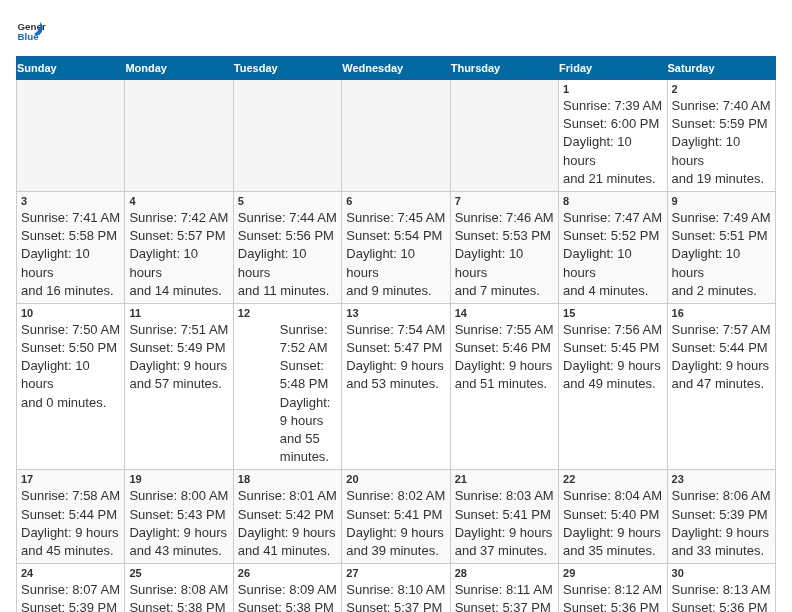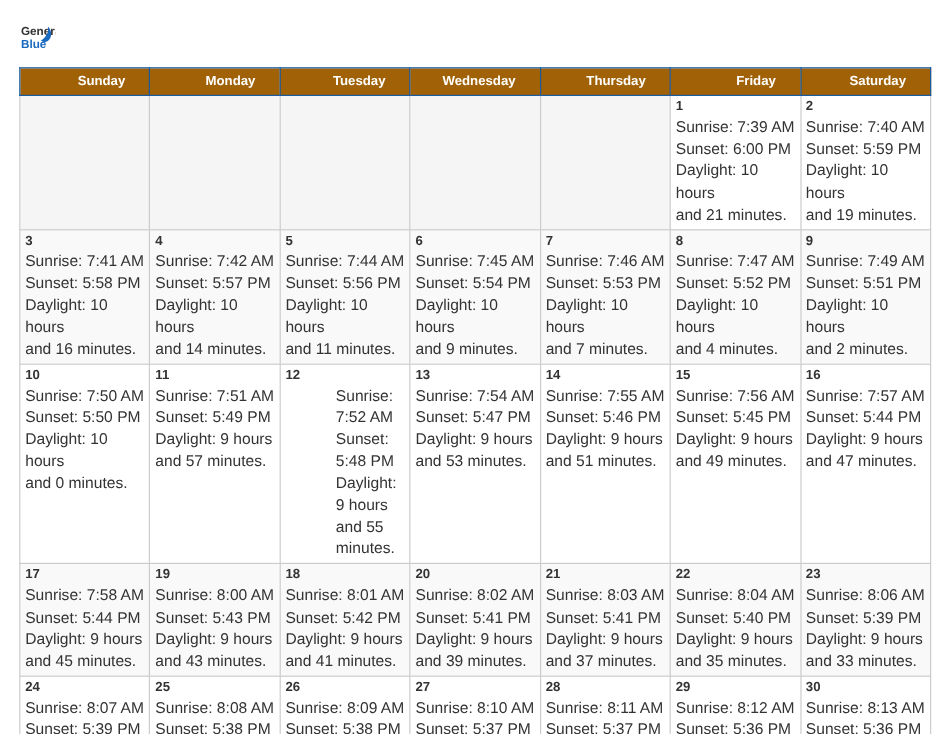--- a/index.html
+++ b/index.html
@@ -44,26 +44,26 @@
       font-size: 14px;
       color: #555;
     }
     .calendar {
       flex: 1;
       border-collapse: collapse;
       width: 100%;
       table-layout: fixed;
     }
     .calendar th {
-      background: #a16207;
+      background: #0369a1;
       color: #fff;
       font-size: 11px;
       font-weight: bold;
-      padding: 5px 20px;
-      text-align: right;
+      padding: 5px 0;
+      text-align: left;
       border: 1px solid #1a5aa0;
     }
     .calendar td {
       vertical-align: top;
       border: 1px solid #ccc;
       padding: 3px 4px;
       font-size: 9px;
       color: #333;
       background: #fff;
       height: 78px;

